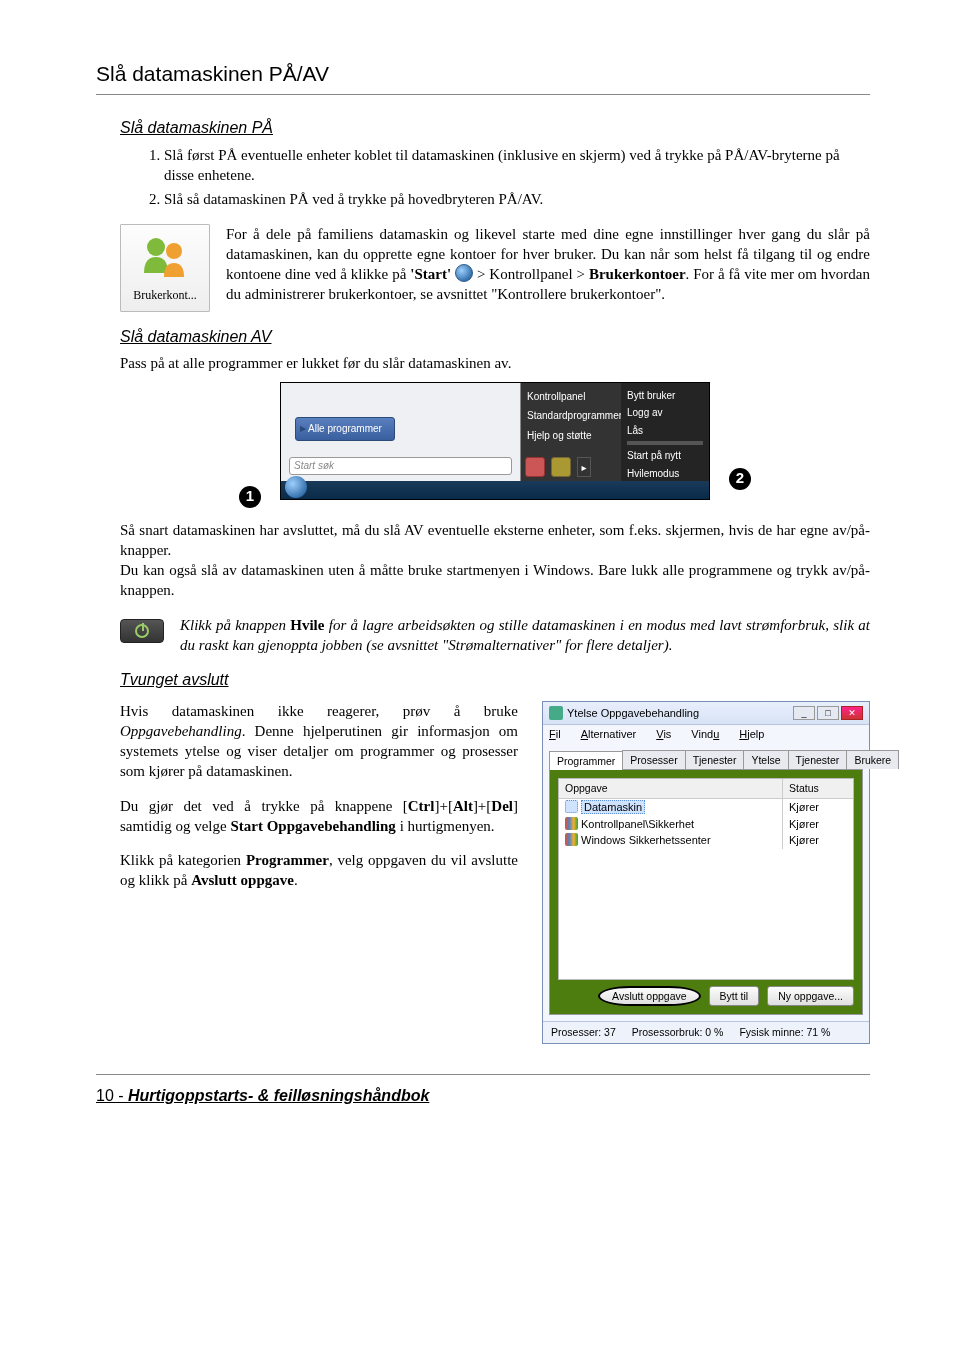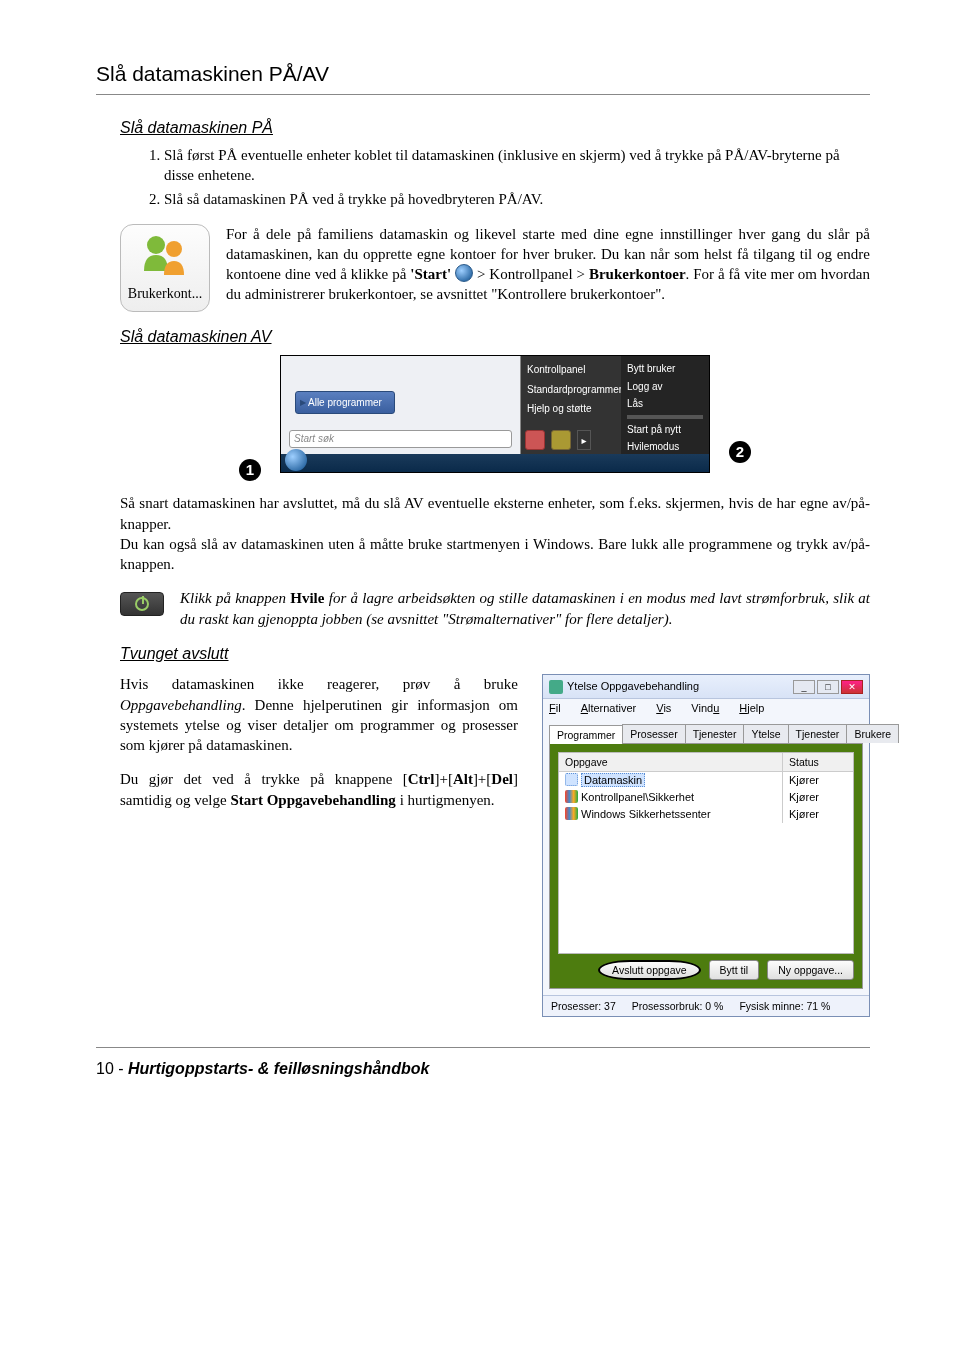--- a/index.html
+++ b/index.html
@@ -28,25 +28,25 @@
     font-size: 16px;
     margin: 14px 0 6px 0;
   }
   .indent { margin-left: 24px; }
   ol { margin-left: 22px; padding-left: 22px; }
   ol li { margin-bottom: 4px; }
   .row { display: flex; gap: 16px; align-items: flex-start; margin: 14px 0; }
   .icon-box {
     width: 90px; height: 88px;
     border: 1px solid #bbb;
-    border-radius: 13px;
+    border-radius: 1px;
     background: linear-gradient(#fdfdfd,#eee);
     display: flex; flex-direction: column;
     align-items: center; justify-content: center;
-    font-size: 14px;
+    font-size: 12px;
     padding: 4px;
     flex: 0 0 auto;
   }
   .icon-box svg { margin-bottom: 4px; }
   .justify { text-align: justify; }
   .bold { font-weight: bold; }
   .start-orb {
     display: inline-block;
     width: 18px; height: 18px;
     border-radius: 50%;
@@ -233,20 +233,21 @@
     padding: 3px 8px;
     font-size: 10.5px;
   }
   .two-col { display: flex; gap: 24px; align-items: flex-start; margin-top: 10px; }
   .two-col .txtcol { flex: 1; }
   .two-col .txtcol p { margin-bottom: 14px; }
   .footer-hr { border: none; border-top: 1px solid #888; margin: 30px 0 10px 0; }
   .footer {
     font-family: "Century Gothic", Futura, sans-serif;
     font-size: 16px;
+    text-decoration: underline;
   }
   .footer .num { }
   .footer .title { font-style: italic; font-weight: bold; }
 </style>
 </head>
 <body>
 
 <div class="page">
 
   <div class="h1">Slå datamaskinen PÅ/AV</div>
@@ -269,20 +270,21 @@
         <span>Brukerkont...</span>
       </div>
       <p class="justify">
         <span>For å dele på familiens datamaskin og likevel starte med dine egne innstillinger hver gang du slår på datamaskinen, kan du opprette egne kontoer for hver bruker. Du kan når som helst få tilgang til og endre kontoene dine ved å klikke på </span><span class="bold">'Start'</span>
         <span class="start-orb"></span>
         <span> &gt; Kontrollpanel &gt; </span><span class="bold">Brukerkontoer</span><span>. For å få vite mer om hvordan du administrerer brukerkontoer, se avsnittet "Kontrollere brukerkontoer".</span>
       </p>
     </div>
 
     <div class="h2">Slå datamaskinen AV</div>
+    <p>Pass på at alle programmer er lukket før du slår datamaskinen av.</p>
 
     <div class="sm-wrap">
       <div class="startmenu-img">
         <div class="sm-left">
           <div class="sm-allprog">
             <span class="sm-tri">▶</span>
             <span>Alle programmer</span>
           </div>
           <div class="sm-search">Start søk</div>
         </div>
@@ -325,20 +327,23 @@
 
     <div class="h2">Tvunget avslutt</div>
 
     <div class="two-col">
       <div class="txtcol">
         <p class="justify">
           <span>Hvis datamaskinen ikke reagerer, prøv å bruke </span><span class="italic">Oppgavebehandling</span><span>. Denne hjelperutinen gir informasjon om systemets ytelse og viser detaljer om programmer og prosesser som kjører på datamaskinen.</span>
         </p>
         <p class="justify">
           <span>Du gjør det ved å trykke på knappene [</span><span class="bold">Ctrl</span><span>]+[</span><span class="bold">Alt</span><span>]+[</span><span class="bold">Del</span><span>] samtidig og velge </span><span class="bold">Start Oppgavebehandling</span><span> i hurtigmenyen.</span>
+        </p>
+        <p class="justify">
+          <span>Klikk på kategorien </span><span class="bold">Programmer</span><span>, velg oppgaven du vil avslutte og klikk på </span><span class="bold">Avslutt oppgave</span><span>.</span>
         </p>
       </div>
 
       <div class="taskmgr">
         <div class="tm-title">
           <span style="display:inline-block;width:14px;height:14px;background:#4a8;border-radius:2px;"></span>
           <span>Ytelse Oppgavebehandling</span>
           <div class="tm-win-btns">
             <span>_</span>
             <span>□</span>

